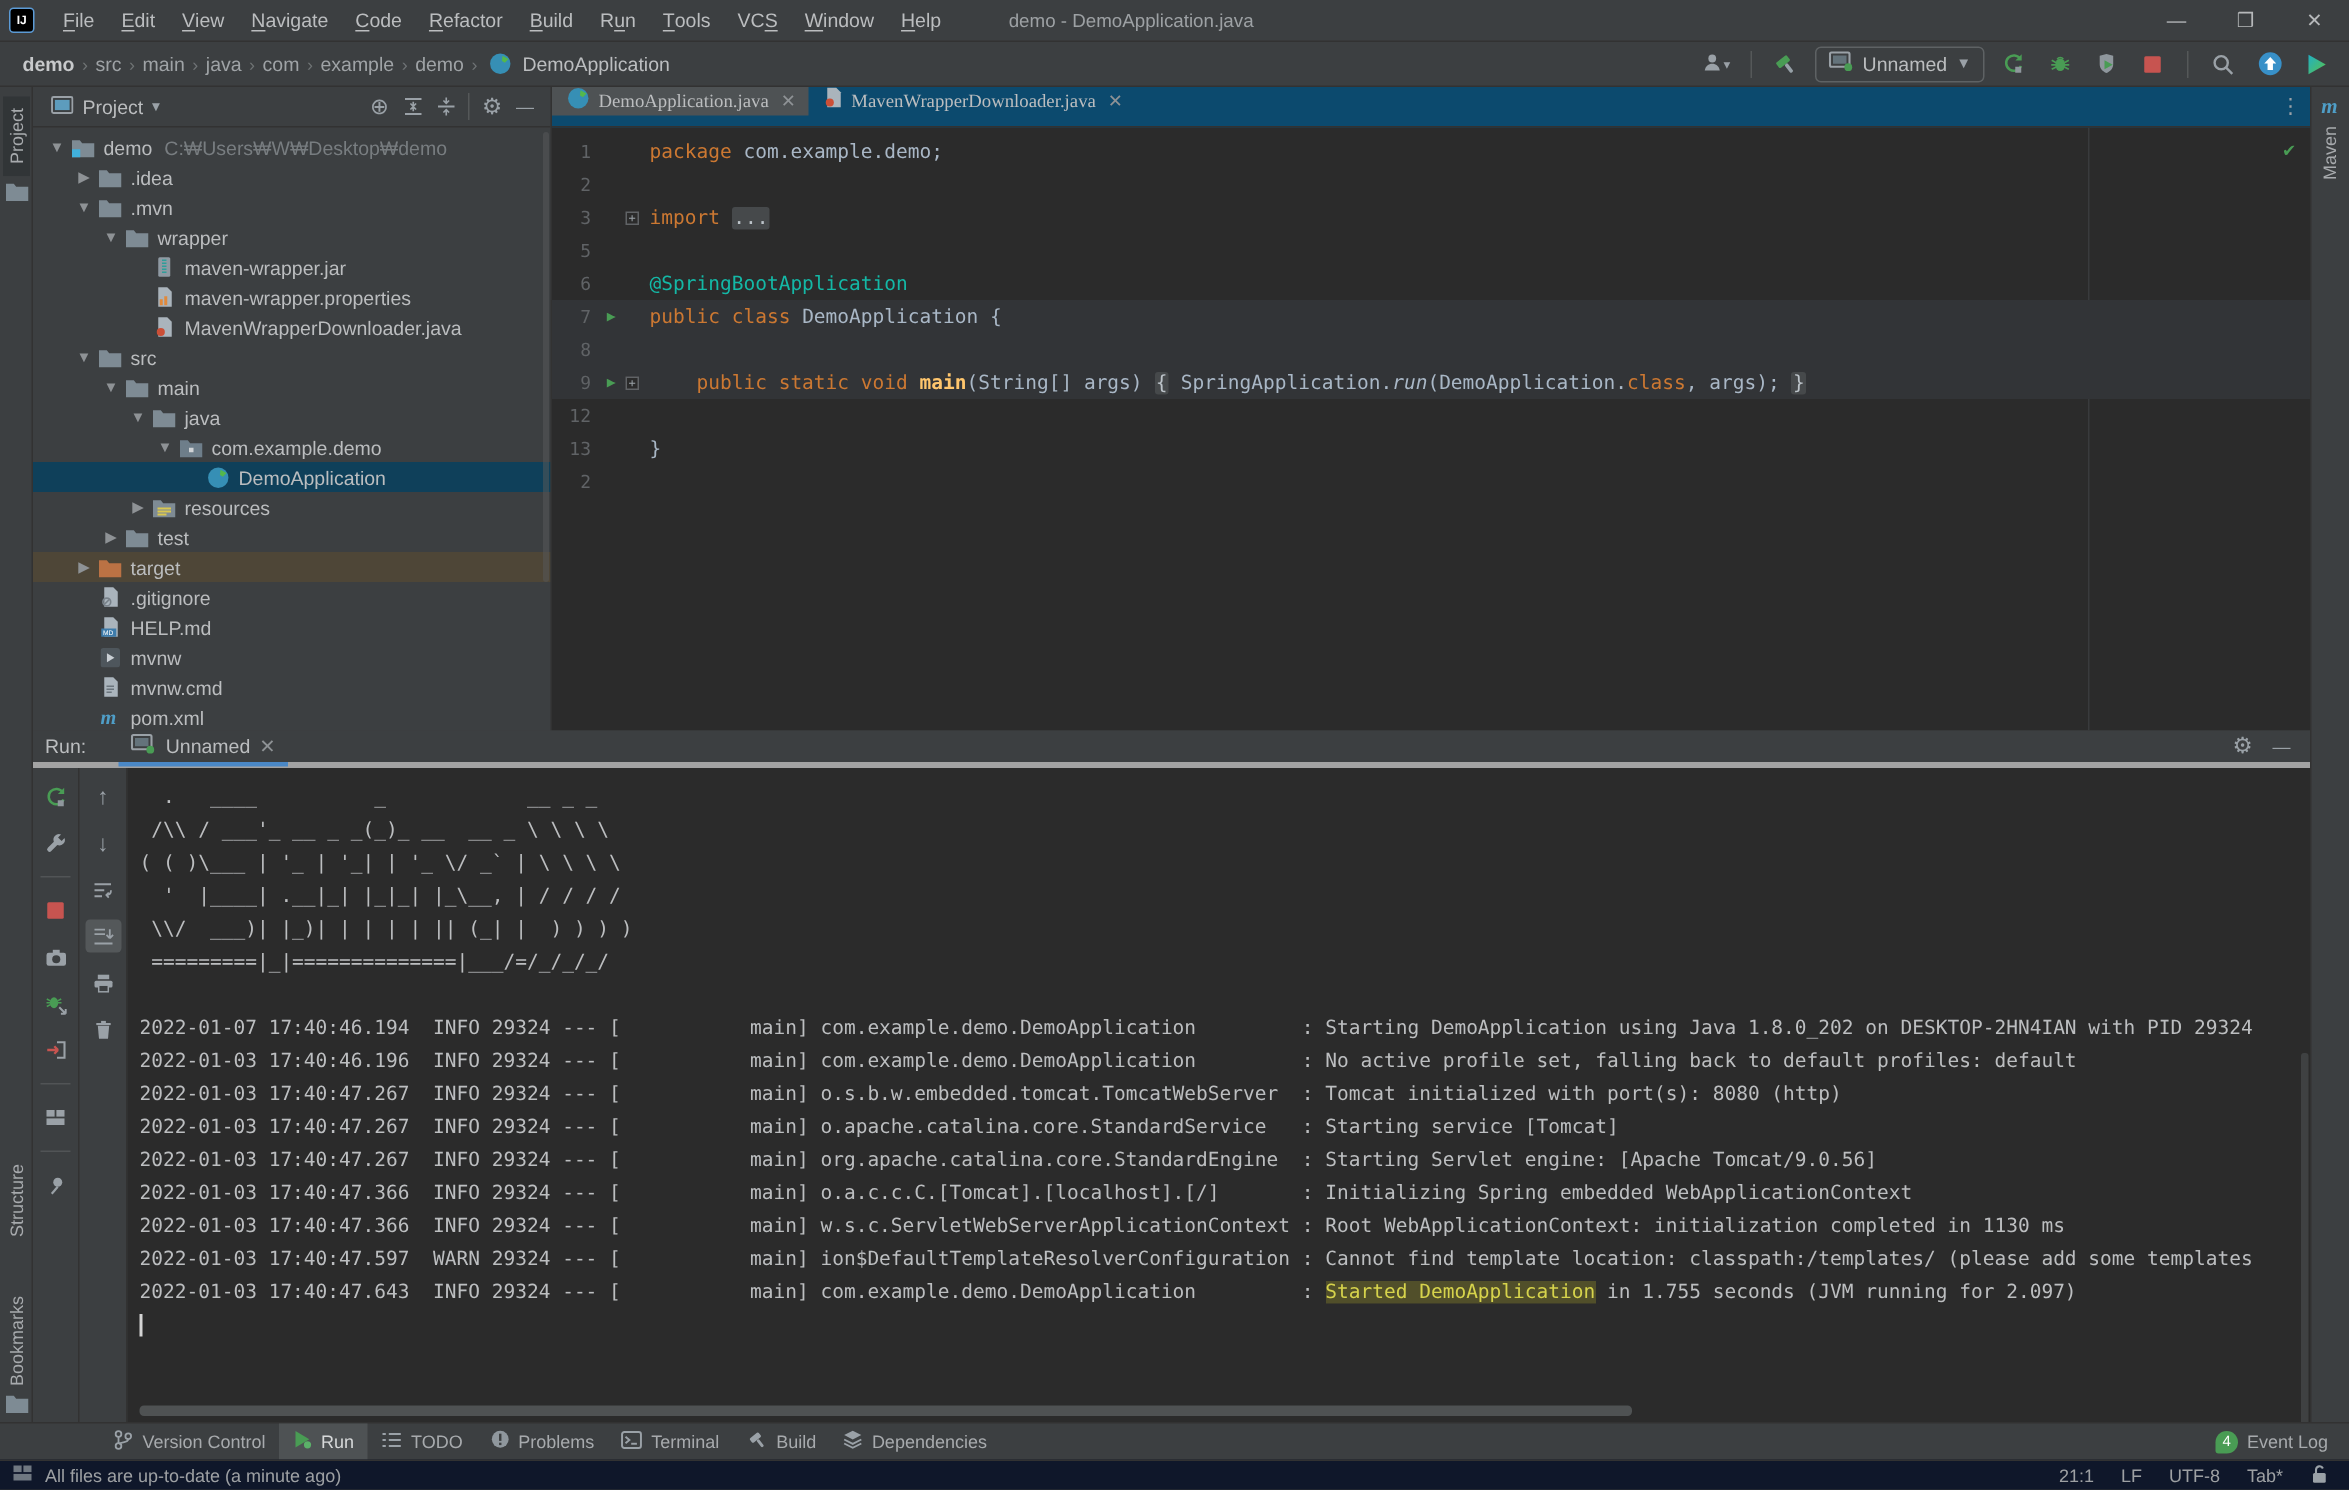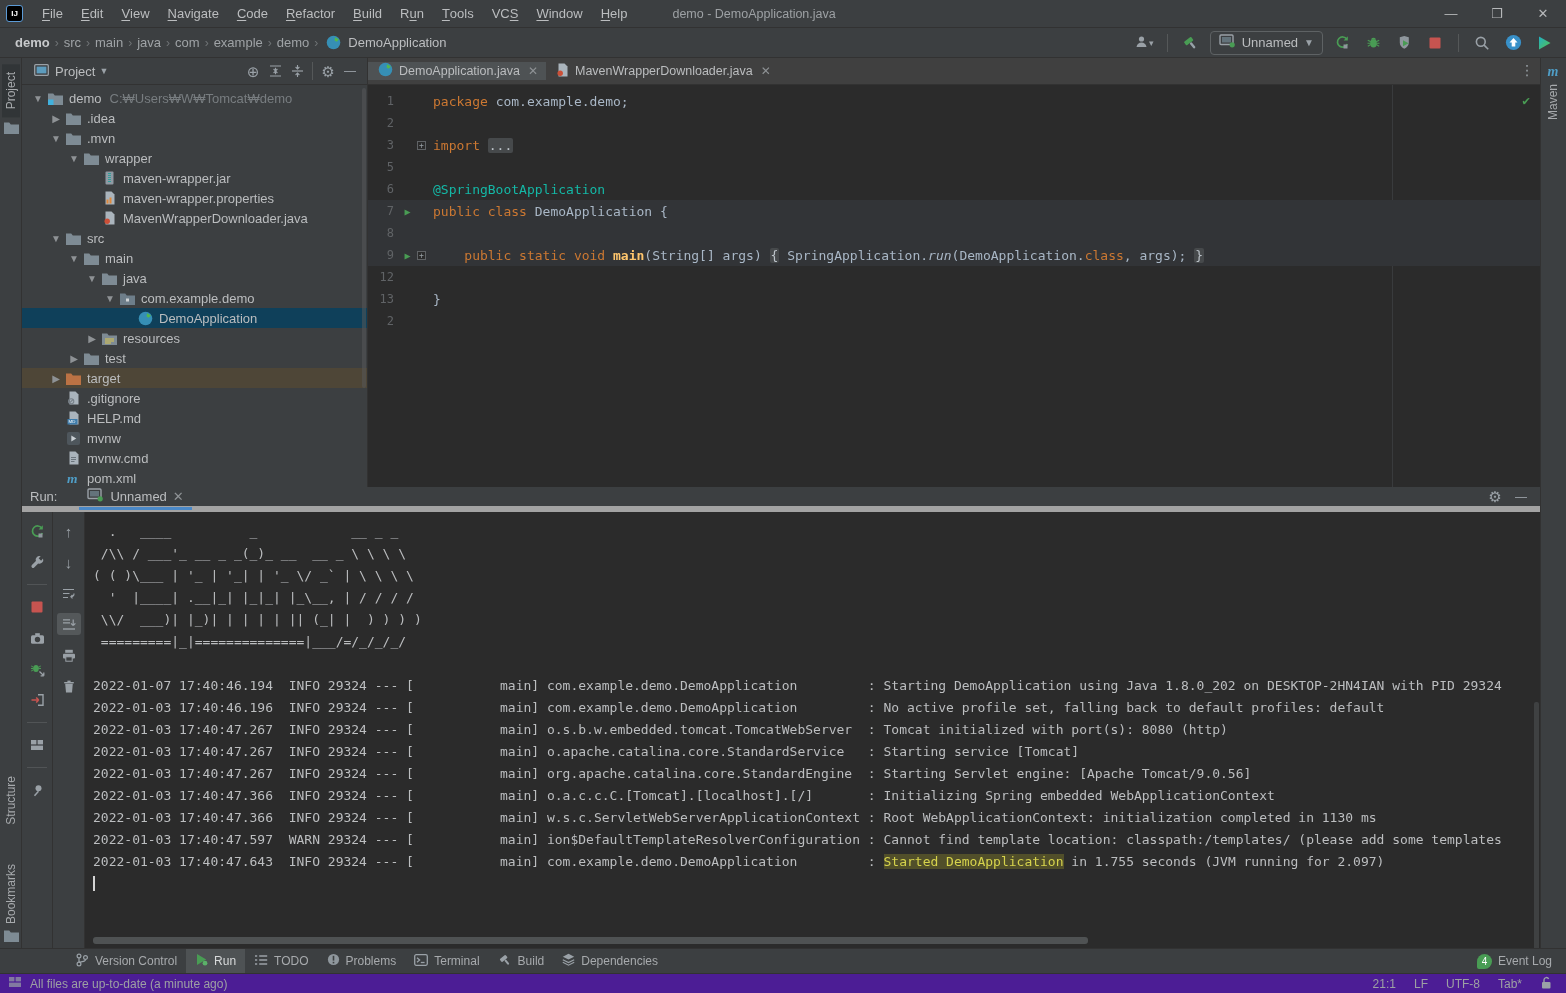--- a/index.html
+++ b/index.html
@@ -61,21 +61,21 @@
   .tree-row.selected { background:#0f405a; }
   .tree-row.excluded-hl { background:#4e4637; }
   .tree-row .chev { width:16px; text-align:center; color:#8e9295; font-size:10px; flex:none; }
   .tree-row .t-ico { width:19px; display:flex; justify-content:center; flex:none; }
   .tree-row .t-label { margin-left:4px; }
   .tree-row .t-suffix { margin-left:8px; color:#787d80; }
   .tree-scroll { position:absolute; right:1px; top:30px; width:4px; height:300px; background:#55585a; border-radius:2px; opacity:.55; }
 
   
   .editor { position:absolute; left:368px; top:58px; width:1172px; height:429px; background:#2b2b2b; }
-  .tabbar { height:27px; background:#404040; display:flex; align-items:center; border-bottom:1px solid #323232; position:relative; }
+  .tabbar { height:27px; background:#0c4a6e; display:flex; align-items:flex-start; border-bottom:1px solid #323232; position:relative;font-family:Liberation Serif, serif; }
   .etab { display:flex; align-items:center; gap:6px; padding:0 8px 0 10px; color:#bbbdbf; font-size:12.5px; }
   .etab.active { background:#4e5254; }
   .etab .x { color:#8e9295; font-size:12px; margin-left:2px; }
   .tab-more { position:absolute; right:6px; top:4px; color:#9aa1a7; font-size:14px; }
   .code { position:relative; padding-top:5px; height:402px; overflow:hidden;
           font-family:"DejaVu Sans Mono", monospace; font-size:13px; }
   .margin-guide { position:absolute; left:1024px; top:0; width:1px; height:100%; background:#393b3d; }
   .cline-row { height:22px; display:flex; align-items:center; position:relative; }
   .cline-row.hl { background:#323437; }
   .lnum { width:26px; text-align:right; color:#606366; font-size:12px; flex:none; }
@@ -87,21 +87,21 @@
   .seg-kw { color:#cc7832; }
   .seg-ann { color:#14b8a6; }
   .seg-pl { color:#a9b7c6; }
   .seg-meth { color:#ffc66d; font-weight:bold; }
   .seg-ital { color:#a9b7c6; font-style:italic; }
   .seg-fold { background:#46494b; color:#bcc3c9; border-radius:2px; padding:0 1px; }
   .ed-check { position:absolute; right:10px; top:8px; color:#499c54; font-size:13px; }
 
   
   .runpanel { position:absolute; left:22px; top:487px; width:1518px; height:461px; background:#3c3f41; }
-  .run-head { height:25px; display:flex; align-items:center; border-bottom:6px solid #a3a3a3; position:relative;justify-content:space-between; }
+  .run-head { height:25px; display:flex; align-items:center; border-bottom:4px solid #a3a3a3; position:relative;justify-content:space-between; }
   .run-label { margin-left:8px; color:#bbbdbf; }
   .run-tab { margin-left:22px; height:25px; display:flex; align-items:center; gap:6px; padding:0 8px; position:relative; color:#bbbdbf; }
   .run-tab::after { content:""; position:absolute; left:0; right:0; bottom:-1px; height:3px; background:#4a88c7; }
   .run-head-right { margin-left:auto; display:flex; gap:4px; padding-right:8px; }
   .run-body { display:flex; height:436px; }
   .run-tools { width:63px; display:flex; border-right:1px solid #323232; }
   .rt-col { width:31px; display:flex; flex-direction:column; align-items:center; padding-top:8px; gap:9px; }
   .rt-col.first { border-right:1px solid #323232; }
   .rt-btn { width:24px; height:22px; display:flex; align-items:center; justify-content:center; border-radius:3px; }
   .rt-btn.active { background:#54585a; }
@@ -117,21 +117,21 @@
   
   .twbar { position:absolute; left:0; top:948px; width:1566px; height:25px; background:#3c3f41;
            border-top:1px solid #323232; display:flex; align-items:center; font-size:12px; color:#a7aaad; }
   .tw-btn { display:flex; align-items:center; gap:6px; height:25px; padding:0 9px; }
   .tw-btn.active { background:#4e5254; color:#d7d9da; }
   .tw-right { margin-left:auto; display:flex; align-items:center; gap:6px; padding-right:14px; }
   .balloon { width:15px; height:15px; border-radius:50% 50% 50% 2px; background:#499c54; color:#fff;
              font-size:10px; display:flex; align-items:center; justify-content:center; }
 
   
-  .statusbar { position:absolute; left:0; top:973px; width:1566px; height:20px; background:#4c1d95;
+  .statusbar { position:absolute; left:0; top:973px; width:1566px; height:20px; background:#0f172a;
                border-top:1px solid #323232; display:flex; align-items:center; font-size:12px; color:#9da0a3; }
   .sb-left { display:flex; align-items:center; gap:8px; margin-left:8px; }
   .sb-right { margin-left:auto; display:flex; align-items:center; gap:18px; padding-right:14px; }
 </style>
 </head>
 <body>
 
 <div class="app">
 
   <div class="titlebar">
@@ -321,21 +321,21 @@
     <div class="tree" id="tree">
         <div class="tree-row" style="padding-left: 8px;">
           <span class="chev">▼</span>
           <span class="t-ico">
             <svg width="15" height="13">
               <path fill="#7e8b94" d="M0 1.5h5.2l1.6 2H15V13H0z"></path>
               <rect x="0" y="7.5" width="5.5" height="5.5" fill="#41b1dd"></rect>
             </svg>
           </span>
           <span class="t-label">demo</span>
-          <span class="t-suffix">C:₩Users₩W₩Tomcat₩demo</span>
+          <span class="t-suffix">C:₩Users₩W₩Desktop₩demo</span>
         </div>
         <div class="tree-row" style="padding-left: 26px;">
           <span class="chev">▶</span>
           <span class="t-ico">
             <svg width="15" height="13">
               <path fill="#7e8b94" d="M0 1.5h5.2l1.6 2H15V13H0z"></path>
             </svg>
           </span>
           <span class="t-label">.idea</span>
         </div>

